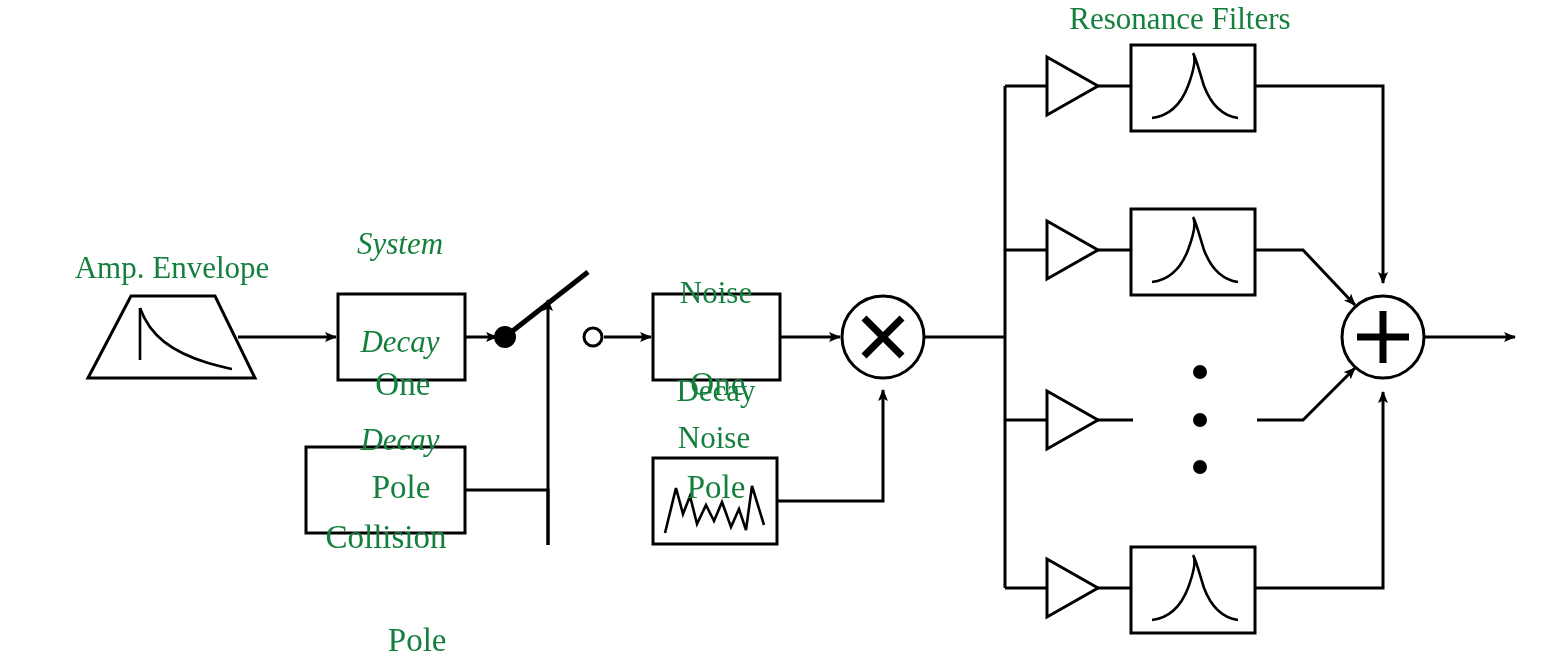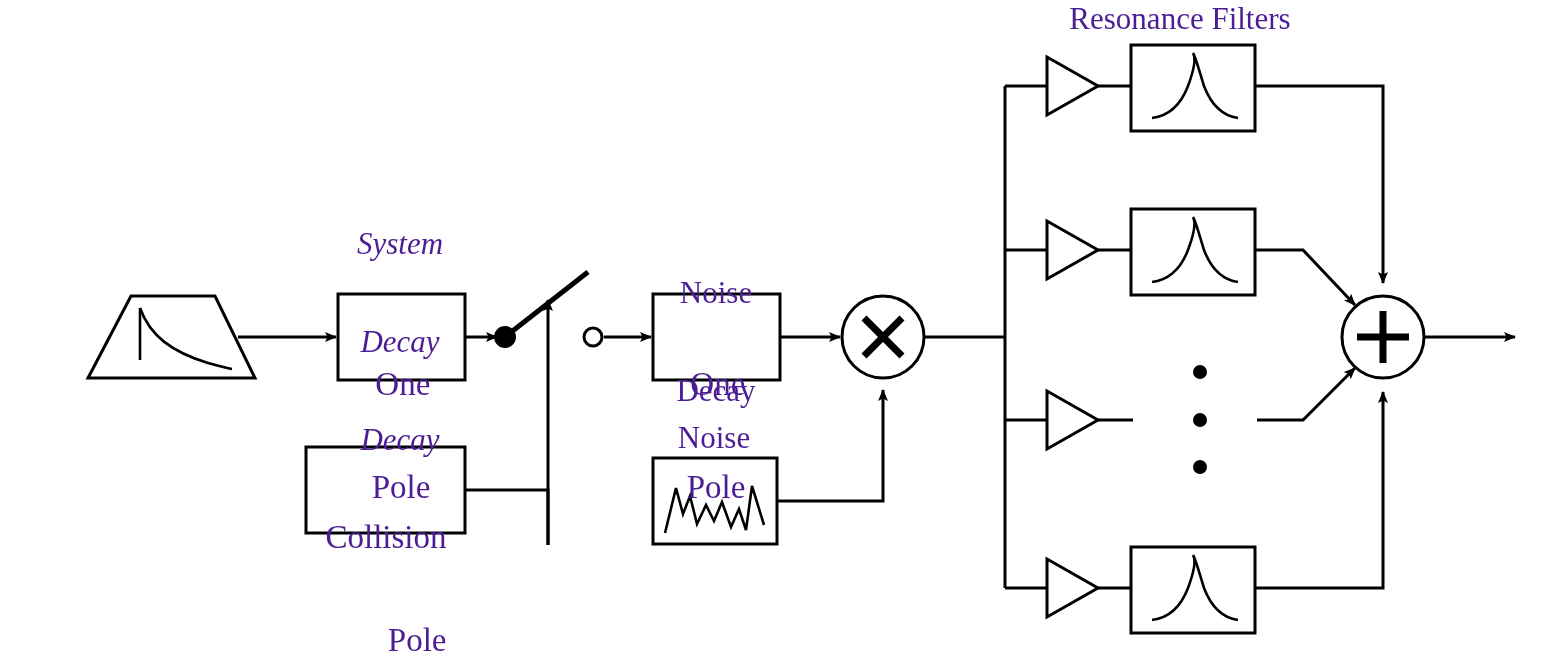--- a/index.html
+++ b/index.html
@@ -21,21 +21,21 @@
   #diagram {
     position: absolute;
     left: 0;
     top: 0;
     width: 1564px;
     height: 668px;
   }
   .lbl {
     position: absolute;
     font-family: "Liberation Serif", serif;
-    color: #4c1d95;
+    color: #15803d;
     white-space: pre;
     text-align: center;
     line-height: 1.0;
     transform: translate(-50%, 0);
   }
   .lbl-title {
     font-size: 31px;
   }
   .lbl-group {
     font-size: 31px;
@@ -138,20 +138,21 @@
 
       <circle cx="1200" cy="372" r="7" fill="#000000" stroke="none"></circle>
       <circle cx="1200" cy="420" r="7" fill="#000000" stroke="none"></circle>
       <circle cx="1200" cy="467" r="7" fill="#000000" stroke="none"></circle>
 
     </g>
   </svg>
 
   <div class="lbl lbl-title" style="left:1180px; top:3px;">Resonance Filters</div>
 
+  <div class="lbl lbl-group" style="left:172px; top:252px;">Amp. Envelope</div>
 
   <div class="lbl lbl-group" style="left:400px; top:166px;font-style:italic;">
     <span class="lbl-line">System</span>
     <span class="lbl-line" style="margin-top:5px;">Decay</span>
     <span class="lbl-line" style="margin-top:5px;">Decay</span>
   </div>
 
   <div class="lbl lbl-group" style="left:716px; top:215px;">
     <span class="lbl-line">Noise</span>
     <span class="lbl-line" style="margin-top:5px;">Decay</span>

